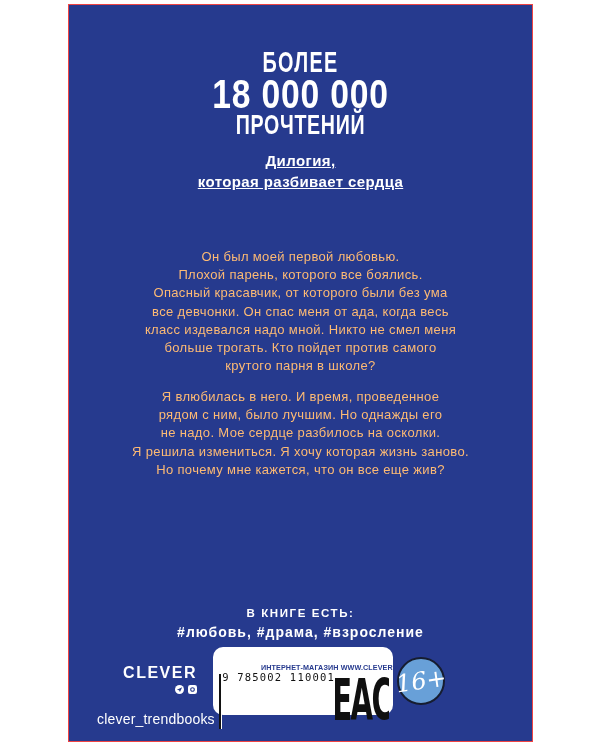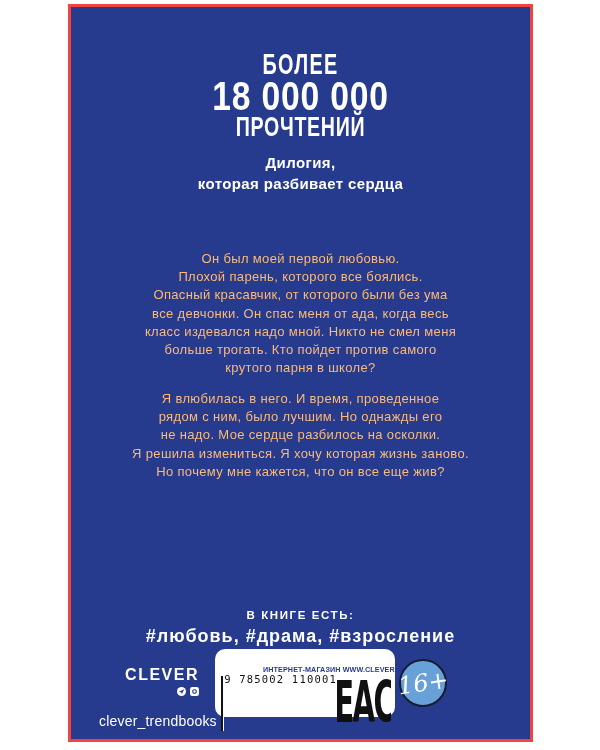--- a/index.html
+++ b/index.html
@@ -2,36 +2,36 @@
 <html><head>
 <meta charset="utf-8">
 <style>
   html,body{margin:0;padding:0;}
   body{
     width:600px;height:750px;background:#ffffff;position:relative;overflow:hidden;
     font-family:"Liberation Sans",sans-serif;
   }
   .cover{
     position:absolute;left:68px;top:4px;width:465px;height:738px;
-    background:#263a8e;border:3px solid #ef4444;box-sizing:border-box;
+    background:#263a8e;border:1px solid #ef4444;box-sizing:border-box;
     color:#ffffff;
   }
   .hline{position:absolute;left:0;width:100%;text-align:center;line-height:1;white-space:nowrap;}
   .h-bolee{top:42px;font-size:30px;font-weight:bold;letter-spacing:2px;transform:scaleX(0.66);}
   .h-num{top:69px;font-size:41px;font-weight:bold;letter-spacing:1px;transform:scaleX(0.82);}
   .h-proch{top:106px;font-size:28px;font-weight:bold;letter-spacing:1px;transform:scaleX(0.70);}
   .subtitle{position:absolute;top:145px;left:0;width:100%;text-align:center;
-    font-size:15px;font-weight:bold;line-height:21px;letter-spacing:0.4px;}
+    font-size:15px;font-weight:bold;line-height:21px;letter-spacing:0.4px;text-decoration:underline;}
   .blurb{position:absolute;left:0;width:100%;text-align:center;
     font-size:13px;line-height:18.2px;letter-spacing:0.35px;color:#fdba74;font-weight:400;}
   .blurb-1{top:243px;}
   .blurb-2{top:383px;}
   .includes{position:absolute;left:0;width:100%;text-align:center;}
   .includes-heading{top:603px;font-size:11.5px;font-weight:bold;letter-spacing:1.6px;}
-  .includes-tags{top:620px;font-size:18px;font-weight:bold;letter-spacing:1px;}
+  .includes-tags{top:620px;font-size:14px;font-weight:bold;letter-spacing:1px;}
   
   .barcode-box{
     position:absolute;left:144px;top:642px;width:180px;height:68px;
     background:#ffffff;border-radius:10px;box-sizing:border-box;
     display:flex;flex-direction:column;align-items:stretch;
   }
   .barcode-label{
     margin-top:16px;text-align:center;font-size:7.2px;font-weight:bold;
     color:#263a8e;letter-spacing:0.1px;white-space:nowrap;line-height:9px;padding-left:48px;
   }

